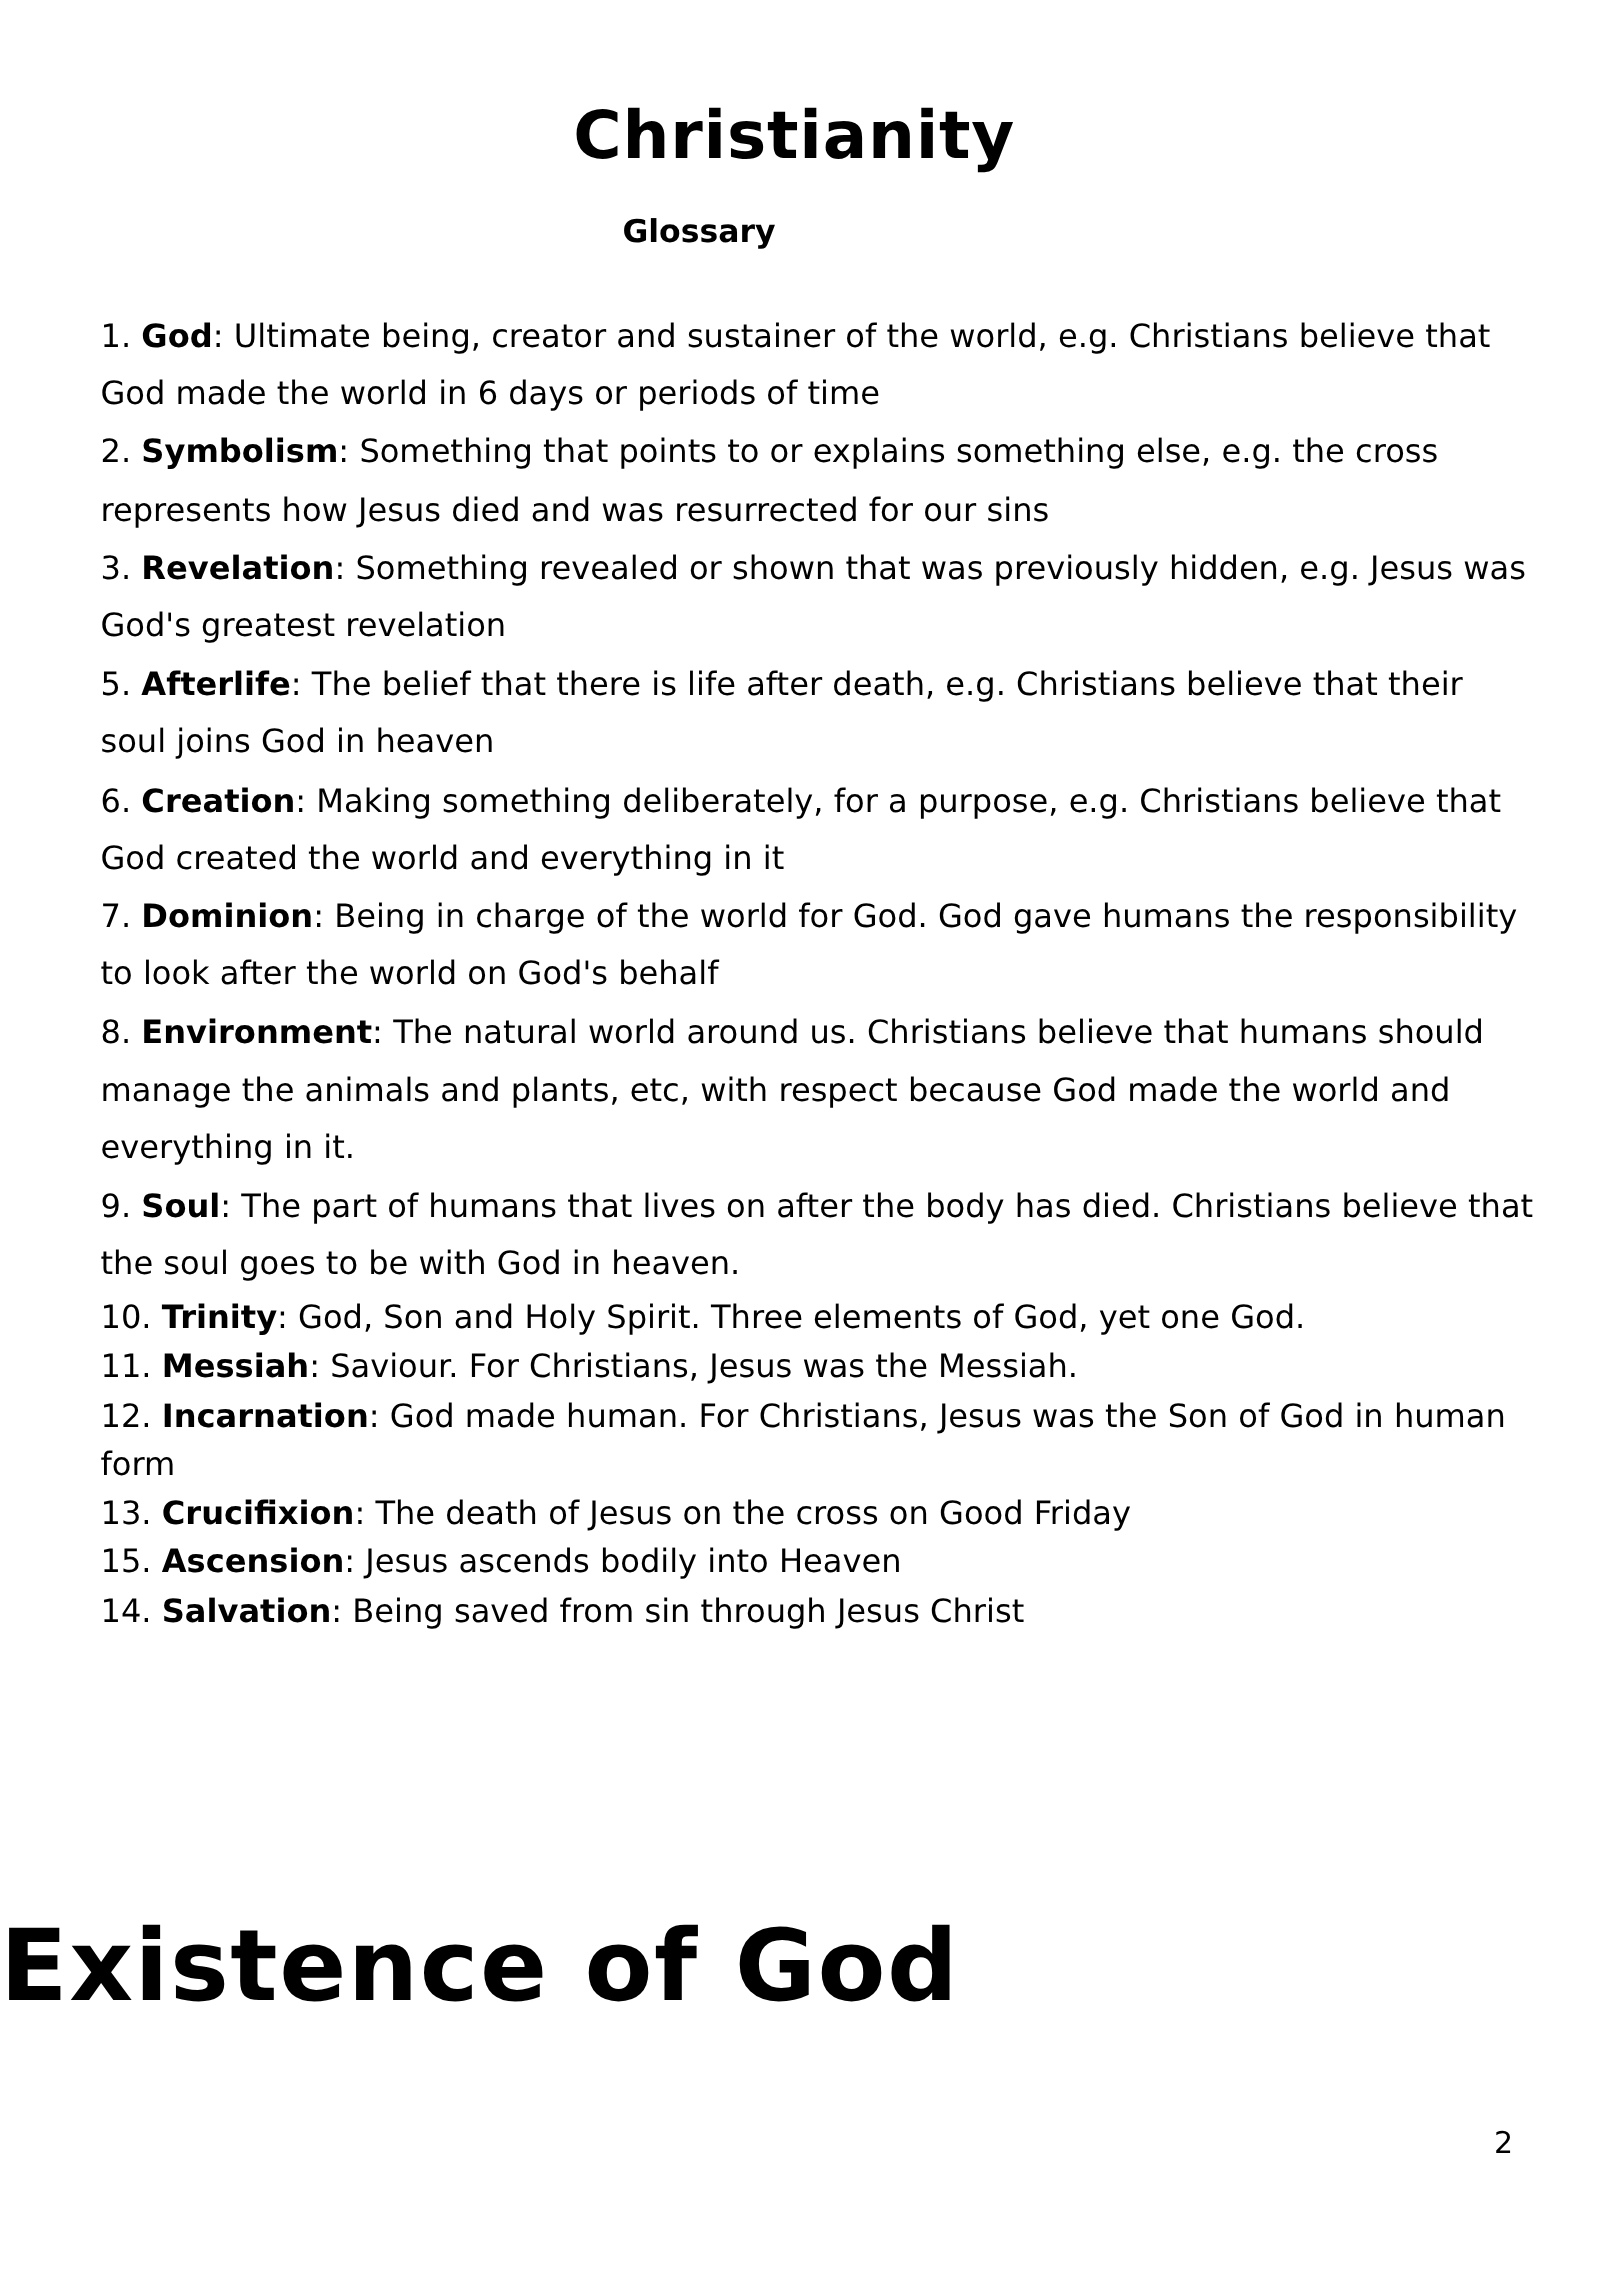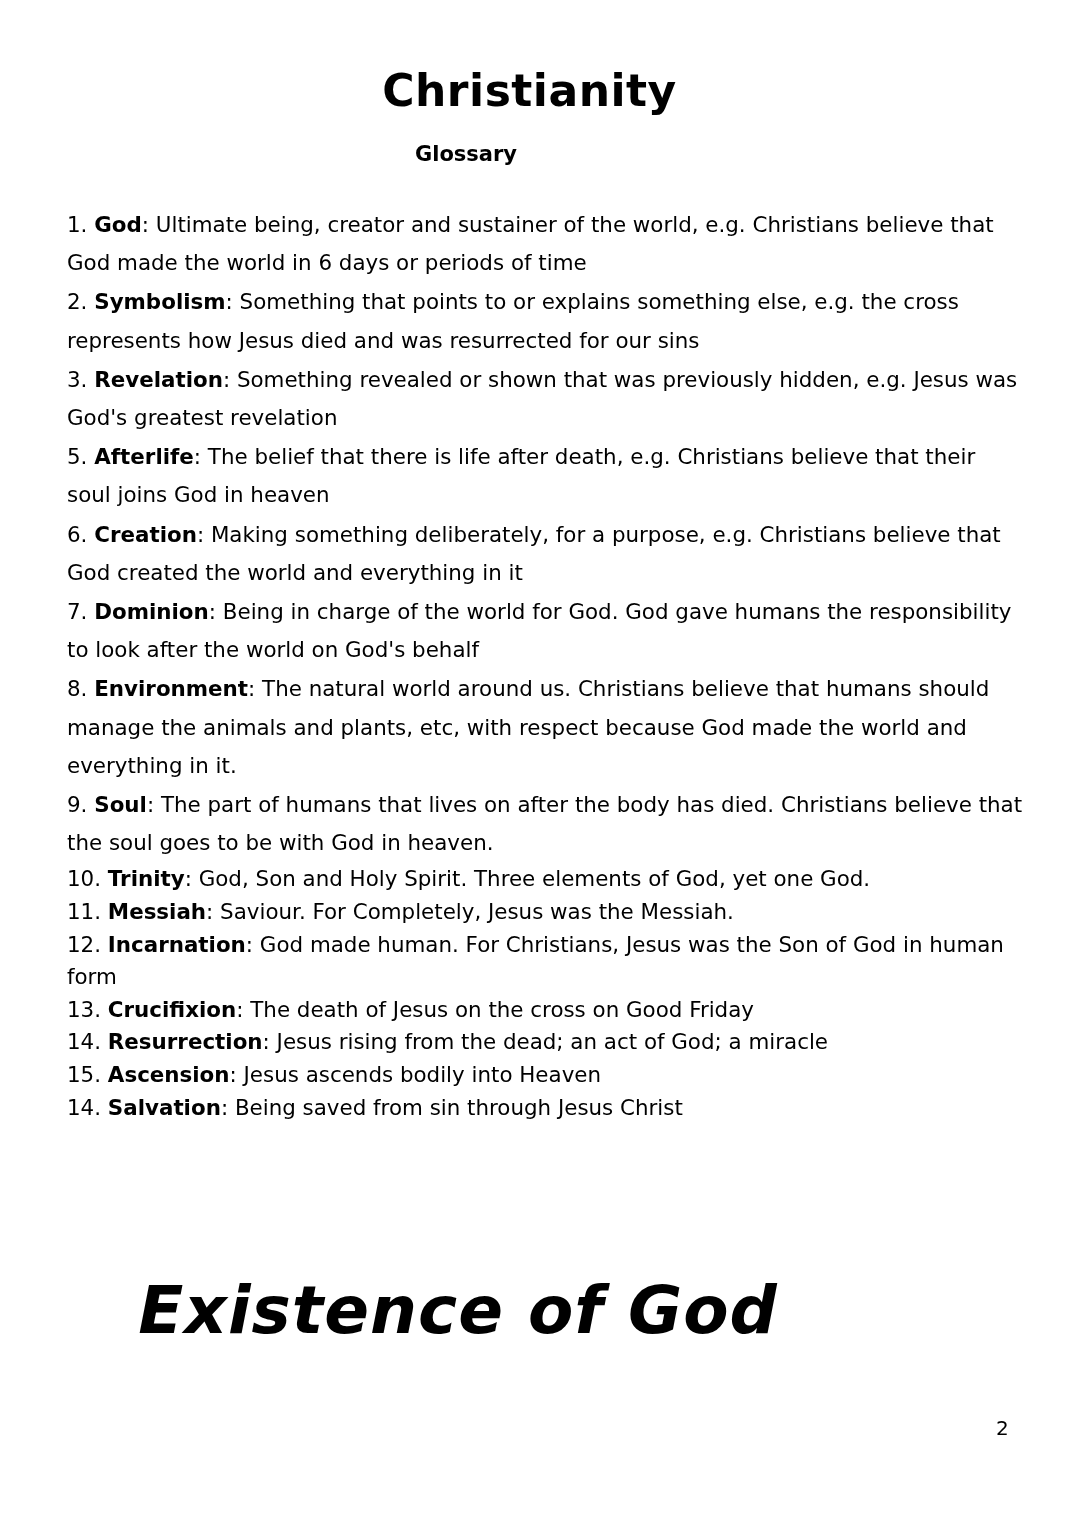--- a/index.html
+++ b/index.html
@@ -53,26 +53,24 @@
       line-height: 31.8px;
     }
     .entry .term {
       font-weight: bold;
     }
     .section-title {
       position: absolute;
       top: 1270px;
       left: 0;
       width: 916px;
-      text-align: center;
       font-weight: bold;
       font-size: 66px;
       line-height: 82px;
       letter-spacing: 1px;
-      font-style: italic;
     }
     .page-number {
       position: absolute;
       top: 1415px;
       left: 996px;
       font-size: 20px;
       line-height: 26px;
     }
   </style>
 </head>
@@ -84,22 +82,21 @@
 <div class="glossary">
   <p class="entry loose"><span>1.</span> <span class="term">God</span><span>: Ultimate being, creator and sustainer of the world, e.g. Christians believe that God made the world in 6 days or periods of time</span></p>
   <p class="entry loose"><span>2.</span> <span class="term">Symbolism</span><span>: Something that points to or explains something else, e.g. the cross represents how Jesus died and was resurrected for our sins</span></p>
   <p class="entry loose"><span>3.</span> <span class="term">Revelation</span><span>: Something revealed or shown that was previously hidden, e.g. Jesus was God's greatest revelation</span></p>
   <p class="entry loose"><span>5.</span> <span class="term">Afterlife</span><span>: The belief that there is life after death, e.g. Christians believe that their soul joins God in heaven</span></p>
   <p class="entry loose"><span>6.</span> <span class="term">Creation</span><span>: Making something deliberately, for a purpose, e.g. Christians believe that God created the world and everything in it</span></p>
   <p class="entry loose"><span>7.</span> <span class="term">Dominion</span><span>: Being in charge of the world for God. God gave humans the responsibility to look after the world on God's behalf</span></p>
   <p class="entry loose"><span>8.</span> <span class="term">Environment</span><span>: The natural world around us. Christians believe that humans should manage the animals and plants, etc, with respect because God made the world and everything in it.</span></p>
   <p class="entry loose"><span>9.</span> <span class="term">Soul</span><span>: The part of humans that lives on after the body has died. Christians believe that the soul goes to be with God in heaven.</span></p>
   <p class="entry tight"><span>10.</span> <span class="term">Trinity</span><span>: God, Son and Holy Spirit. Three elements of God, yet one God.</span></p>
-  <p class="entry tight"><span>11.</span> <span class="term">Messiah</span><span>: Saviour. For Completely, Jesus was the Messiah.</span></p>
+  <p class="entry tight"><span>11.</span> <span class="term">Messiah</span><span>: Saviour. For Christians, Jesus was the Messiah.</span></p>
   <p class="entry tight"><span>12.</span> <span class="term">Incarnation</span><span>: God made human. For Christians, Jesus was the Son of God in human form</span></p>
   <p class="entry tight"><span>13.</span> <span class="term">Crucifixion</span><span>: The death of Jesus on the cross on Good Friday</span></p>
-  <p class="entry tight"><span>14.</span> <span class="term">Resurrection</span><span>: Jesus rising from the dead; an act of God; a miracle</span></p>
   <p class="entry tight"><span>15.</span> <span class="term">Ascension</span><span>: Jesus ascends bodily into Heaven</span></p>
   <p class="entry tight"><span>14.</span> <span class="term">Salvation</span><span>: Being saved from sin through Jesus Christ</span></p>
 </div>
 
 <div class="section-title">Existence of God</div>
 <div class="page-number">2</div>
 
 </body></html>

